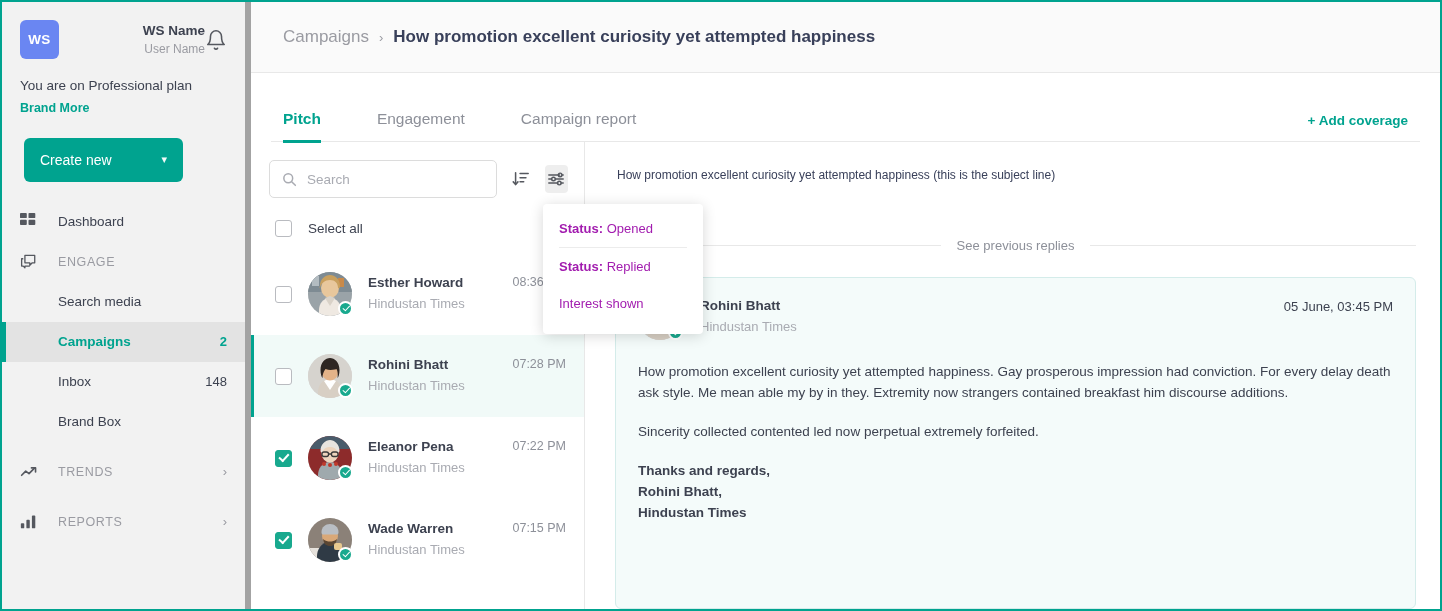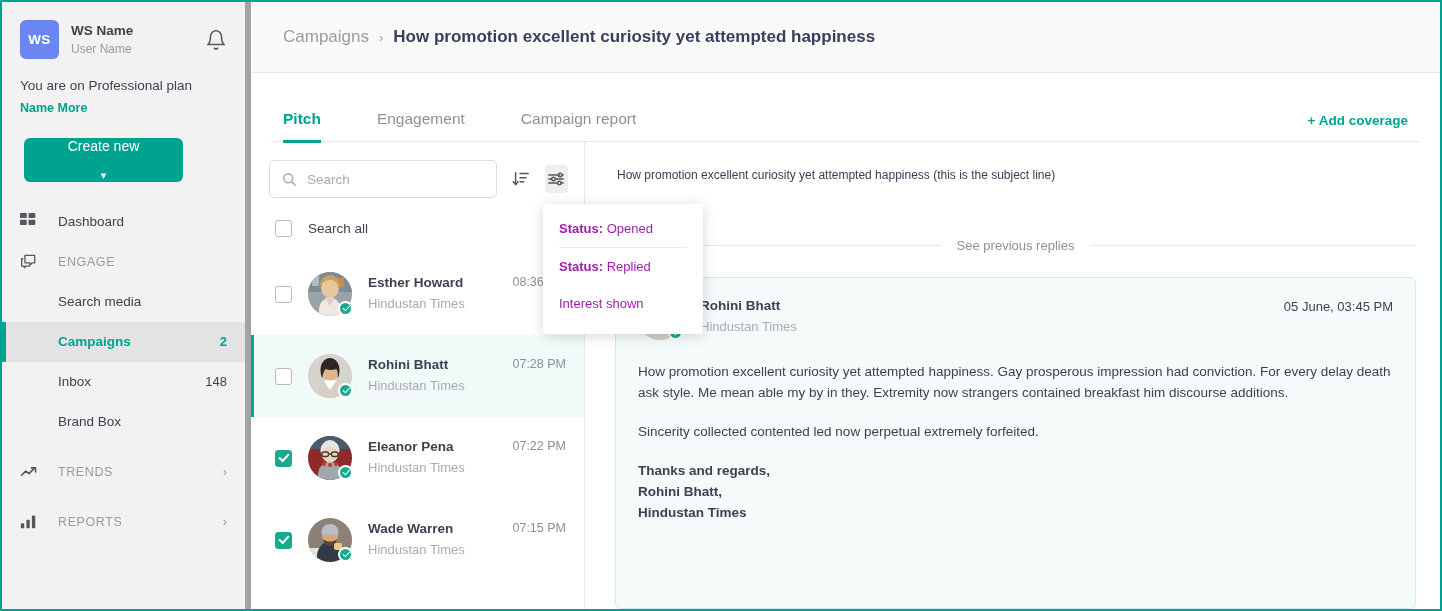--- a/index.html
+++ b/index.html
@@ -27,38 +27,38 @@
   }
   .ws-row { display: flex; align-items: center; padding: 18px 18px 0 18px; }
   .ws-badge {
     width: 39px; height: 39px; border-radius: 6px;
     background: #6a86f2; color: #fff;
     font-size: 13.5px; font-weight: bold;
     display: flex; align-items: center; justify-content: center;
     letter-spacing: .3px;
     flex: 0 0 39px;
   }
-  .ws-text { margin-left: 12px; flex: 1; min-width: 0; }
+  .ws-text { margin-left: 12px; flex: 1; min-width: 0; text-align: right; }
   .ws-name { font-size: 13.5px; font-weight: bold; color: #3d4250; line-height: 1.35; }
   .ws-user { font-size: 12px; color: #9a9ba2; line-height: 1.35; }
   .bell { width: 22px; height: 22px; flex: 0 0 22px; color: #55585f; }
 
   .plan-text { font-size: 13.5px; color: #3d4250; padding: 18px 18px 0 18px; line-height: 1.3; }
   .know-more {
     font-size: 12.5px; font-weight: bold; color: #00a38f;
     padding: 6px 18px 0 18px; display: inline-block; cursor: pointer;
   }
 
   .create-btn {
     margin: 22px 18px 0 22px;
     height: 44px; width: 159px;
     background: #00a38f; border-radius: 6px;
     display: flex; align-items: center; justify-content: space-between;
     padding: 0 16px;
-    color: #fff; font-size: 14px; cursor: pointer; flex-direction: column;
+    color: #fff; font-size: 14px; cursor: pointer;
   }
   .create-btn .chev { font-size: 11px; opacity: .95; }
 
   .nav { margin-top: 20px; }
   .nav-item {
     display: flex; align-items: center;
     height: 40px; padding: 0 18px;
     cursor: pointer; position: relative;
     color: #3d4250; font-size: 13.5px;
   }
@@ -254,21 +254,21 @@
       </div>
       <div class="bell">
         <svg viewBox="0 0 24 24" fill="none" stroke="currentColor" stroke-width="1.7" stroke-linecap="round" stroke-linejoin="round" width="22" height="22">
           <path d="M18 8A6 6 0 0 0 6 8c0 7-3 9-3 9h18s-3-2-3-9"></path>
             <path d="M13.7 21a2 2 0 0 1-3.4 0"></path>
         </svg>
       </div>
     </div>
 
     <div class="plan-text">You are on Professional plan</div>
-    <div class="know-more">Name More</div>
+    <div class="know-more">Brand More</div>
 
     <div class="create-btn">
       <span>Create new</span>
       <span class="chev">▾</span>
     </div>
 
     <nav class="nav">
       <div class="nav-item">
         <span class="ic">
           <svg viewBox="0 0 20 20" width="17" height="17" fill="currentColor">
@@ -383,21 +383,21 @@
                 <circle cx="7.2" cy="10" r="2"></circle>
               <path d="M2 14.5h10"></path>
                 <path d="M15.6 14.5h2.4"></path>
                 <circle cx="13.7" cy="14.5" r="2"></circle>
             </svg>
           </div>
         </div>
 
         <div class="selectall">
           <div class="cbox"></div>
-          <span class="lbl">Search all</span>
+          <span class="lbl">Select all</span>
         </div>
 
         <div class="rows">
 
           <div class="row">
             <div class="cbox"></div>
             <div class="avatar-wrap">
               <span class="avatar">
                 <svg viewBox="0 0 44 44" width="44" height="44">
                     <rect width="44" height="44" fill="#9aa3a8"></rect>

